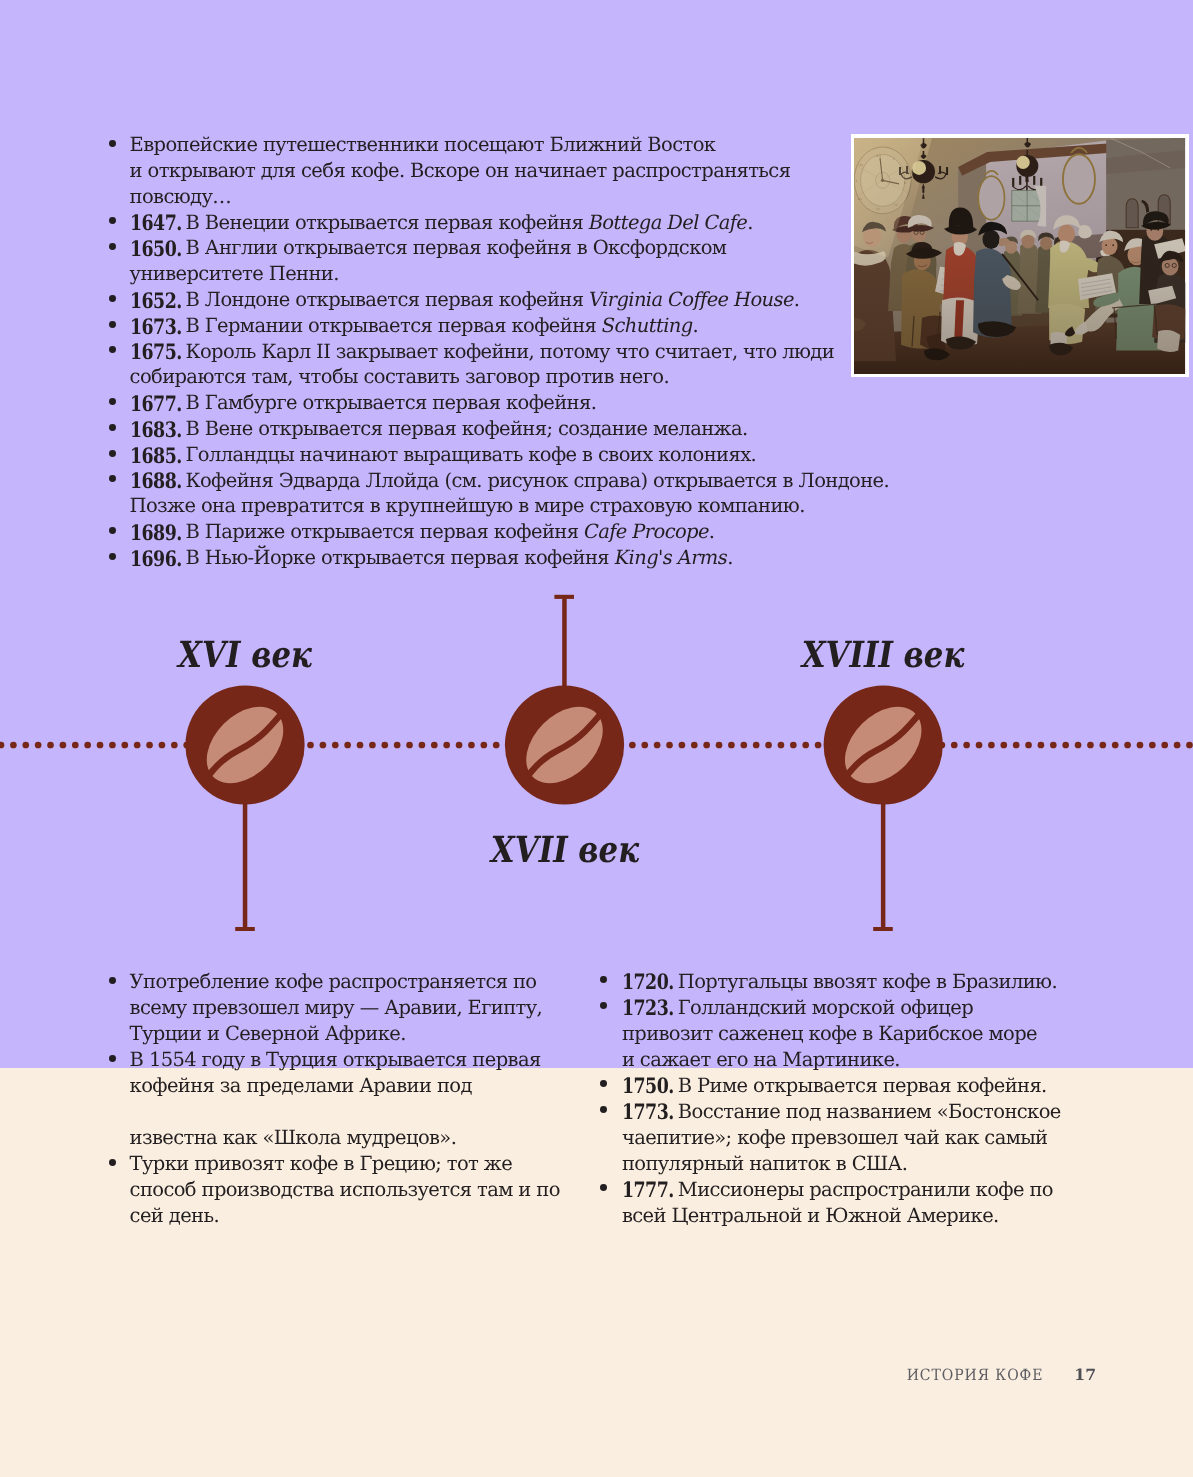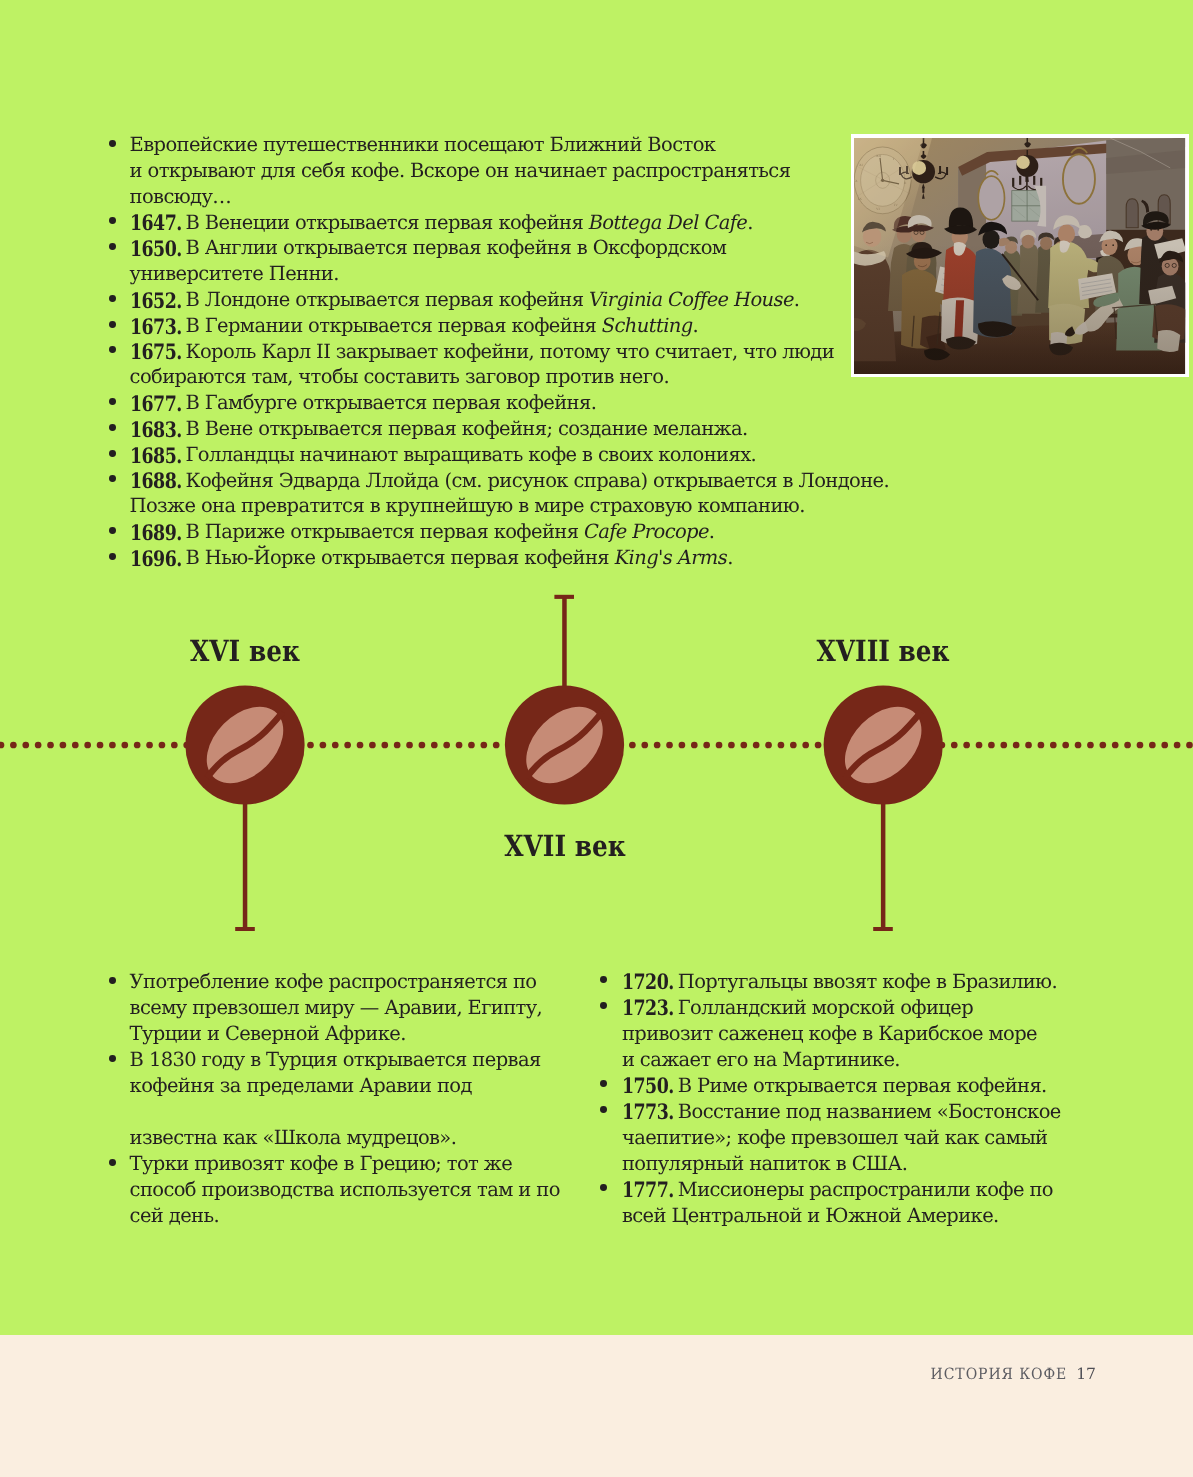--- a/index.html
+++ b/index.html
@@ -6,21 +6,21 @@
   html,body{margin:0;padding:0;}
   body{
     width:1193px;height:1477px;overflow:hidden;
     background:#FAEEE0;
     font-family:"DejaVu Serif",serif;
     color:#231f20;
     position:relative;
     -webkit-font-smoothing:antialiased;
     text-rendering:geometricPrecision;
   }
-  .page{position:absolute;left:0;top:0;width:1193px;height:1335px;background:#bef264;transform:translateZ(0);}
+  .page{position:absolute;left:0;top:0;width:1193px;height:1068px;background:#c4b5fd;transform:translateZ(0);}
 
   
   ul.blist{list-style:none;margin:0;padding:0;transform:translateZ(0);}
   ul.blist > li{
     position:relative;
     padding-left:29.6px;
     font-size:19.5px;
     letter-spacing:-0.62px;
     line-height:25.8px;
     text-align:left;
@@ -65,25 +65,26 @@
     overflow:hidden;
   }
   #illo svg{display:block;width:100%;height:100%;}
 
   
   #timeline{position:absolute;left:0;top:0;width:1193px;height:1477px;pointer-events:none;}
   .cen-label{
     position:absolute;
     transform:translateX(-50%);
     font-weight:bold;
-    font-size:29px;
+    font-size:36px;
     line-height:1;
     white-space:nowrap;
     color:#231f20;
     letter-spacing:0;
+    font-style:italic;
   }
   .cen-label > span{
     display:inline-block;
     transform:scaleX(0.857);
   }
 
   
   #bl-list{position:absolute;left:100px;top:969.2px;width:480px;line-height:25.98px;}
   #br-list{position:absolute;left:590px;top:968.7px;width:500px;line-height:25.98px;}
   #bl-list > li, #br-list > li{line-height:25.98px;}
@@ -96,21 +97,21 @@
     transform:translateZ(0);left:0;top:1366.8px;width:1096px;
     text-align:right;
     font-family:"DejaVu Serif",serif;
     font-stretch:condensed;
     font-size:15.6px;
     line-height:1;
     color:#5c5c62;
     letter-spacing:0.92px;
     white-space:nowrap;
   }
-  #footer .pg{font-weight:normal;font-stretch:normal;font-size:15.6px;color:#4e4e55;letter-spacing:0;margin-left:9px;text-align:center;}
+  #footer .pg{font-weight:bold;font-stretch:normal;font-size:15.6px;color:#4e4e55;letter-spacing:0;margin-left:31px;text-align:center;}
 </style>
 </head>
 <body>
 
 <div class="page">
 
   <ul class="blist" id="top-list">
       <li><span>Европейские путешественники посещают Ближний Восток</span><br><span>и открывают для себя кофе. Вскоре он начинает распространяться</span><br><span>повсюду…</span></li>
       <li><span class="yr">1647.</span> <span>В Венеции открывается первая кофейня </span><span class="it">Bottega Del Cafe</span><span>.</span></li>
       <li><span class="yr">1650.</span> <span>В Англии открывается первая кофейня в Оксфордском</span><br><span>университете Пенни.</span></li>
@@ -539,21 +540,21 @@
       </g>
     </g>
   </svg>
 
   <div class="cen-label" id="lab0" style="left:245px;top:636.7px"><span>XVI век</span></div>
   <div class="cen-label" id="lab1" style="left:564.5px;top:832.4px"><span>XVII век</span></div>
   <div class="cen-label" id="lab2" style="left:883.2px;top:636.7px"><span>XVIII век</span></div>
 
   <ul class="blist" id="bl-list">
       <li><span>Употребление кофе распространяется по</span><br><span>всему превзошел миру — Аравии, Египту,</span><br><span>Турции и Северной Африке.</span></li>
-      <li><span>В 1830 году в Турция открывается первая</span><br><span>кофейня за пределами Аравии под</span><br><br><span>известна как «Школа мудрецов».</span></li>
+      <li><span>В 1554 году в Турция открывается первая</span><br><span>кофейня за пределами Аравии под</span><br><br><span>известна как «Школа мудрецов».</span></li>
       <li><span>Турки привозят кофе в Грецию; тот же</span><br><span>способ производства используется там и по</span><br><span>сей день.</span></li>
     </ul>
 
   <ul class="blist" id="br-list">
       <li><span class="yr">1720.</span> <span>Португальцы ввозят кофе в Бразилию.</span></li>
       <li><span class="yr">1723.</span> <span>Голландский морской офицер</span><br><span>привозит саженец кофе в Карибское море</span><br><span>и сажает его на Мартинике.</span></li>
       <li><span class="yr">1750.</span> <span>В Риме открывается первая кофейня.</span></li>
       <li><span class="yr">1773.</span> <span>Восстание под названием «Бостонское</span><br><span>чаепитие»; кофе превзошел чай как самый</span><br><span>популярный напиток в США.</span></li>
       <li><span class="yr">1777.</span> <span>Миссионеры распространили кофе по</span><br><span>всей Центральной и Южной Америке.</span></li>
     </ul>

